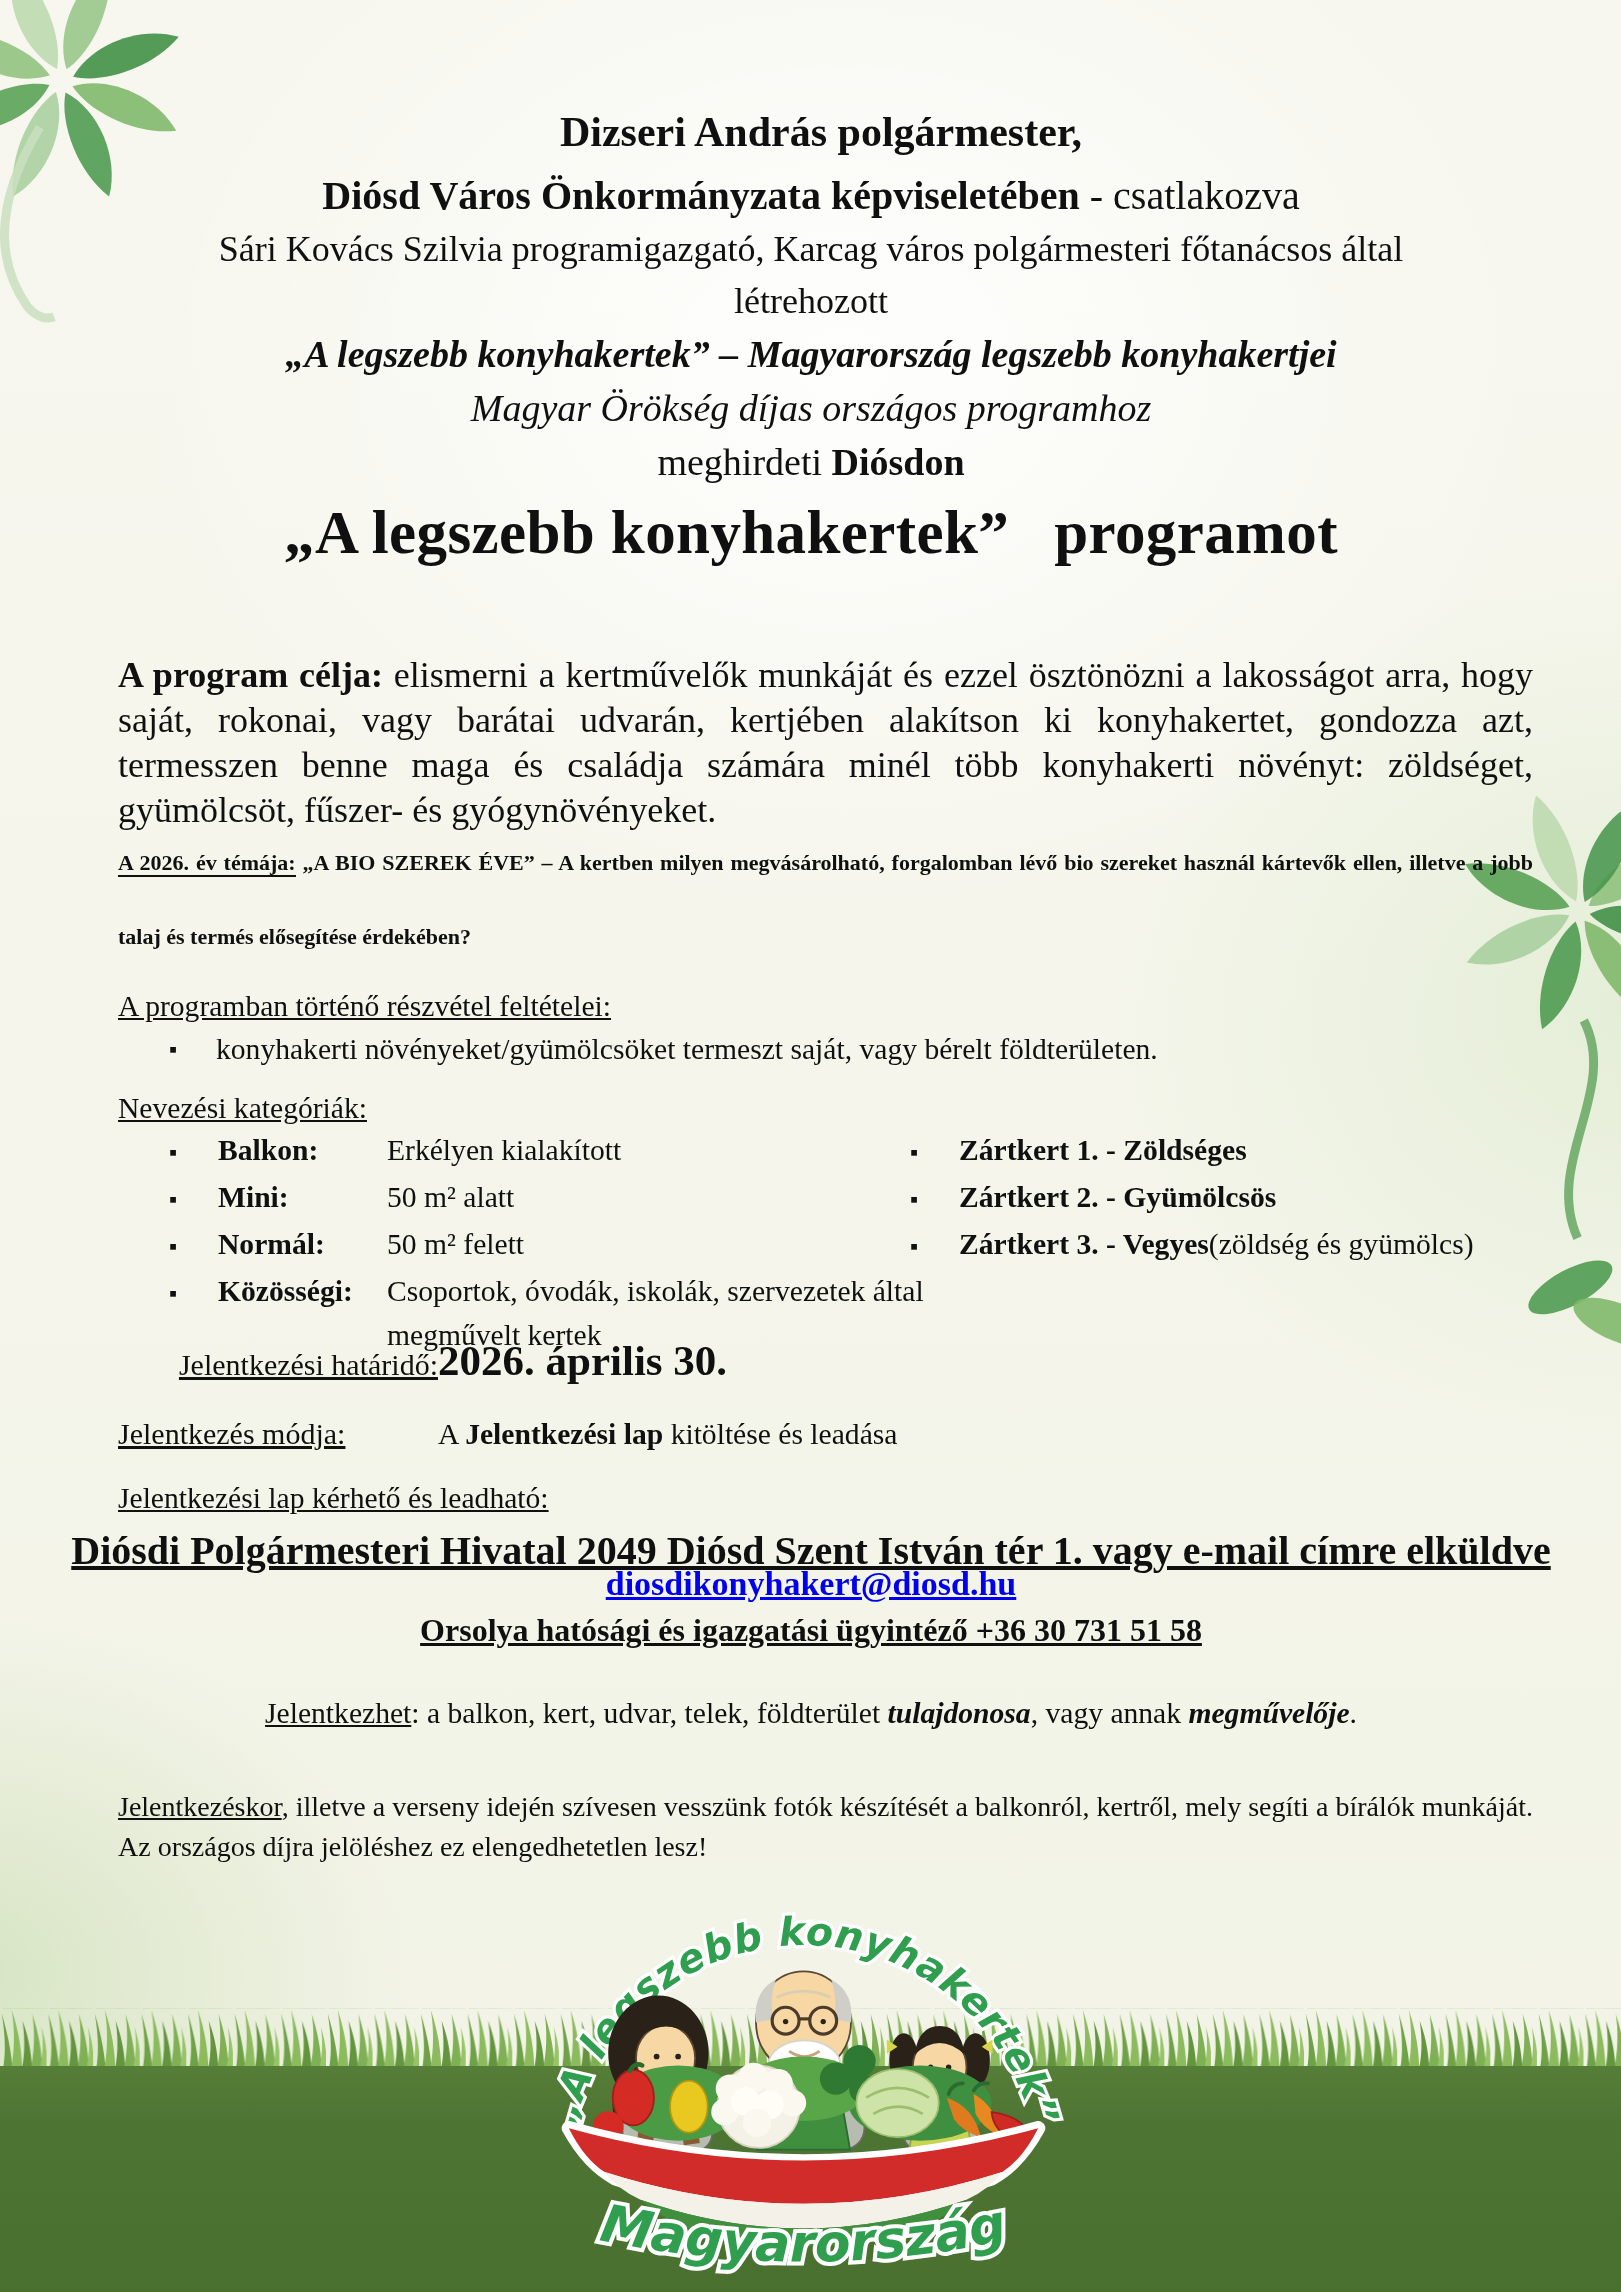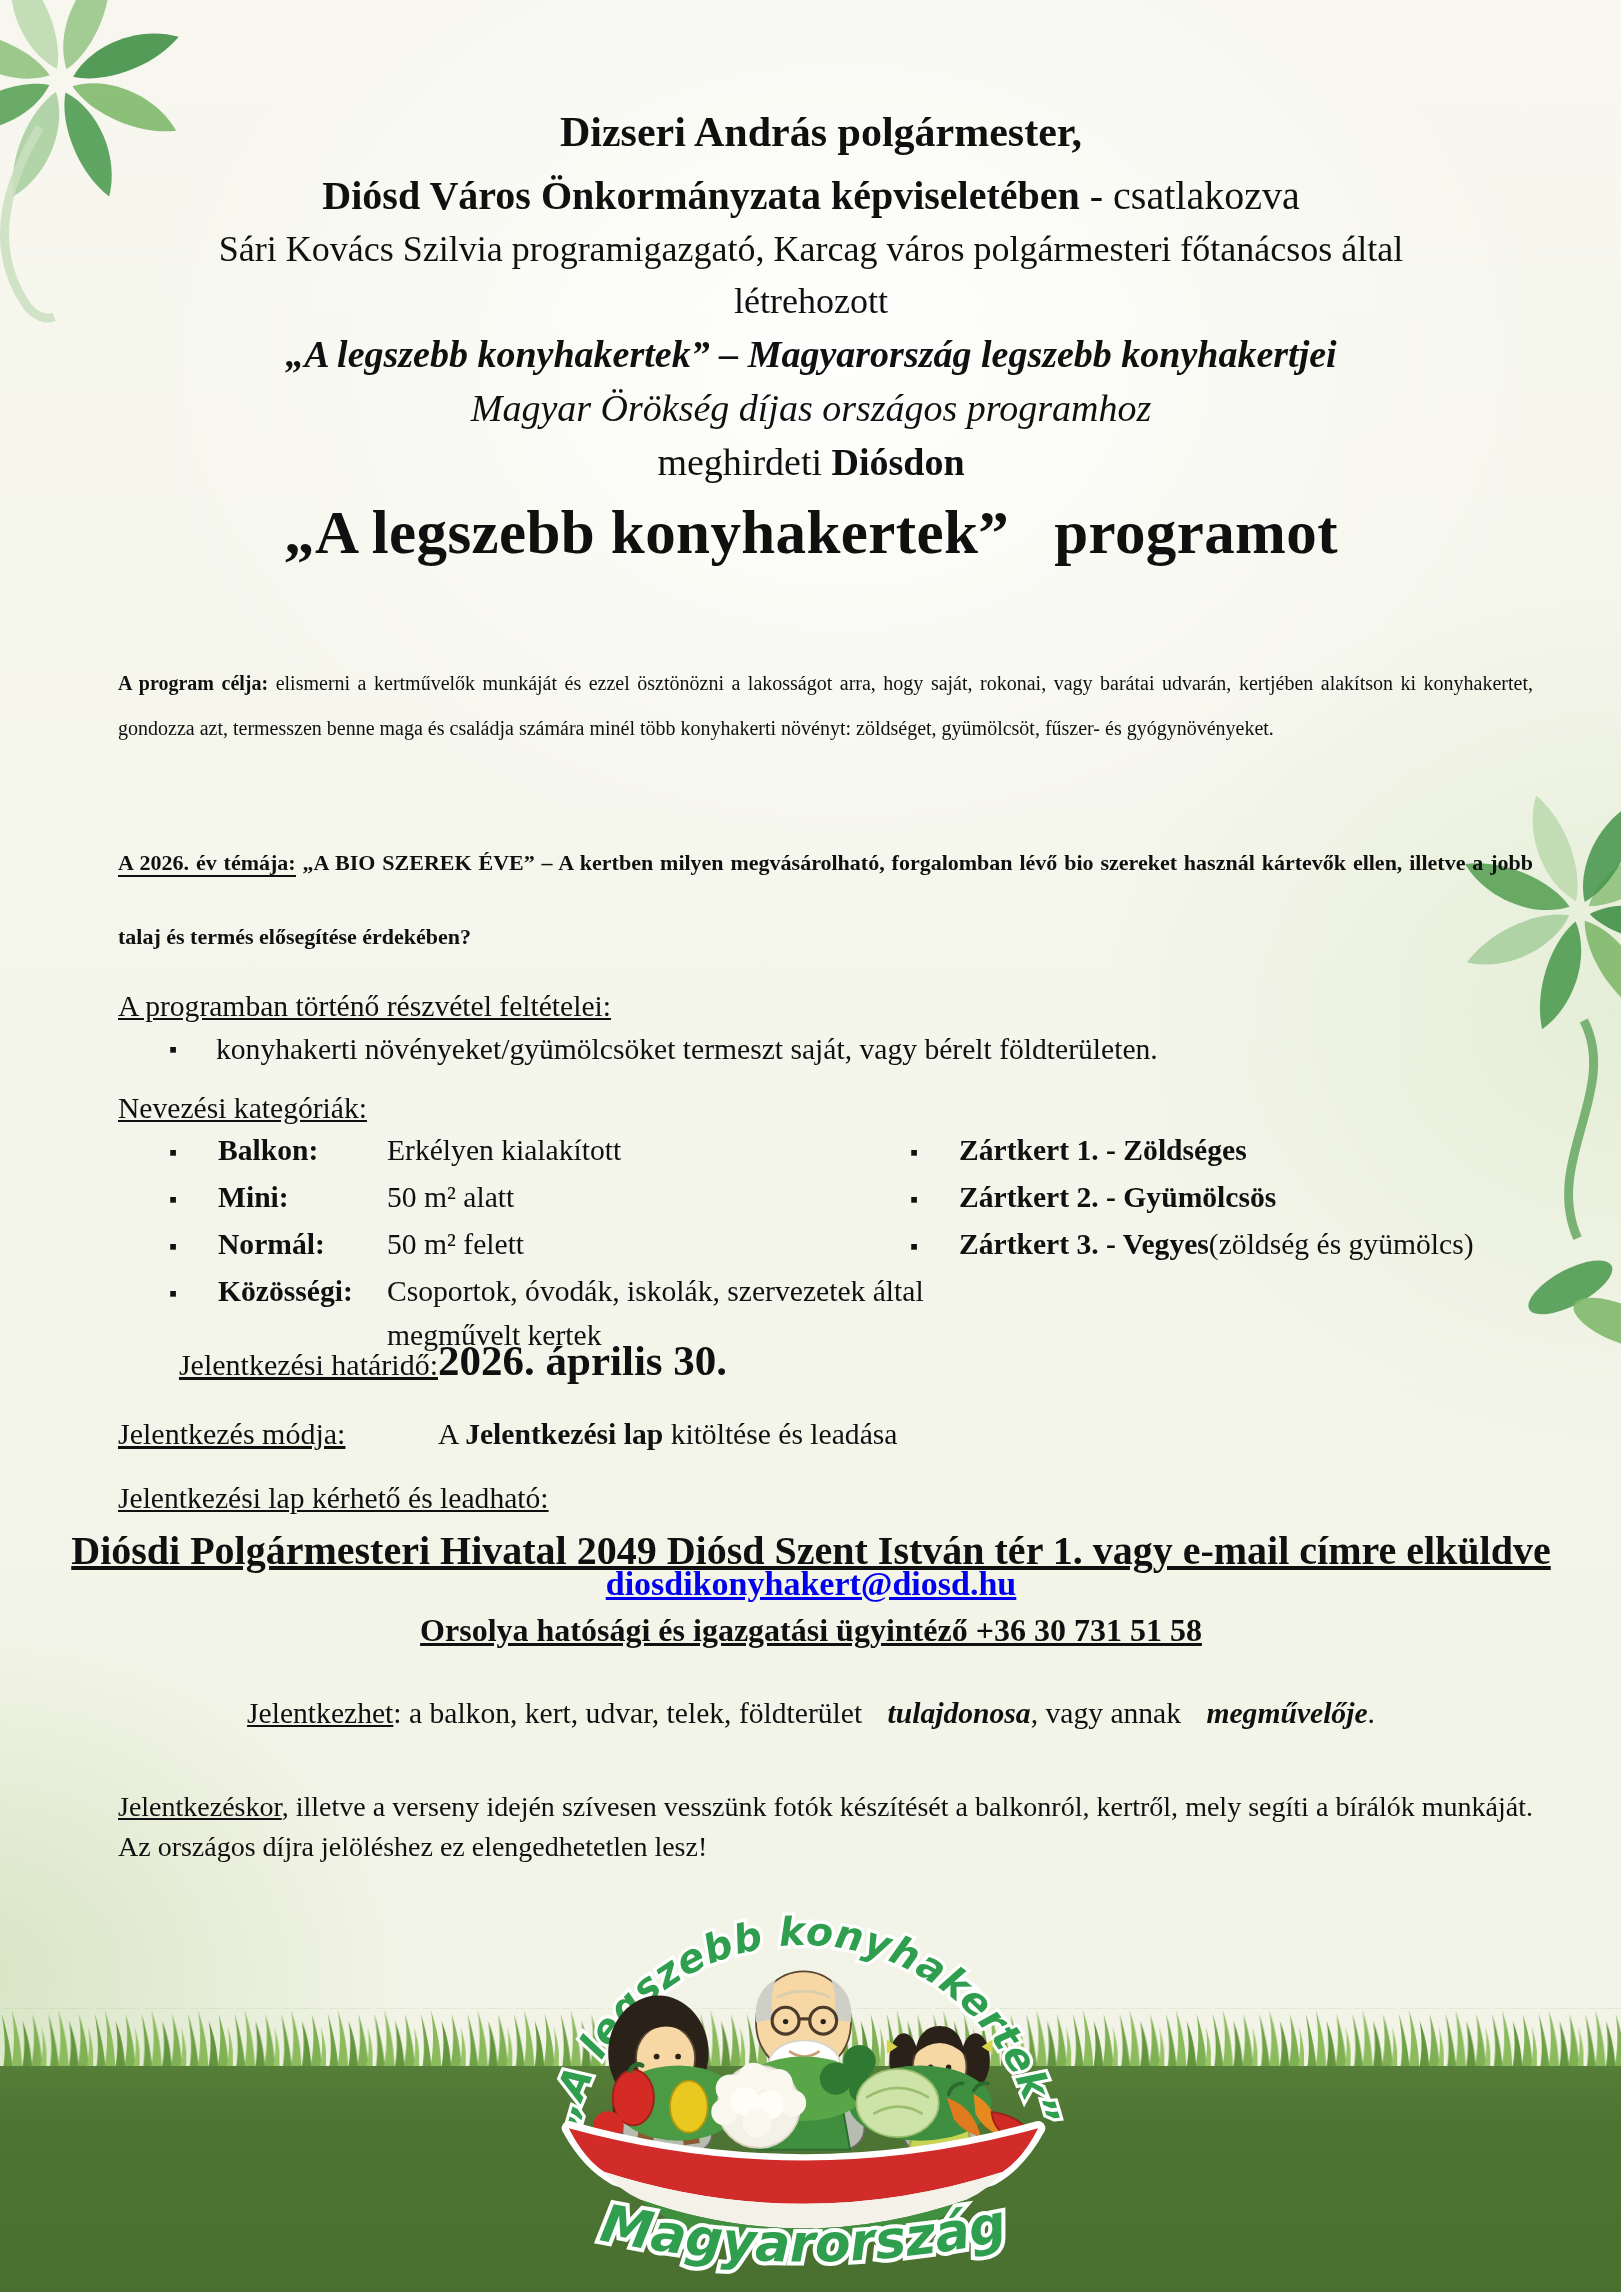--- a/index.html
+++ b/index.html
@@ -20,22 +20,22 @@
   .hdr-1{font-size:42px;font-weight:bold;line-height:56px;margin-bottom:9px;padding-left:20px;}
   .hdr-2{font-size:40px;line-height:54px;}
   .hdr-3,.hdr-4{font-size:36px;line-height:52px;}
   .hdr-5{font-size:38px;line-height:54px;font-weight:bold;font-style:italic;}
   .hdr-6{font-size:38px;line-height:54px;font-style:italic;}
   .hdr-7{font-size:38px;line-height:54px;}
   .main-title{position:absolute;top:498px;left:0;right:0;text-align:center;
     font-size:61px;font-weight:bold;letter-spacing:0.4px;}
   .main-title .gap{display:inline-block;width:45px;}
   
-  .purpose{position:absolute;top:641px;left:118px;width:1415px;
-    font-size:20px;line-height:45px;text-align:justify;}
+  .purpose{position:absolute;top:617px;left:118px;width:1415px;
+    font-size:36px;line-height:45px;text-align:justify;}
   .theme{position:absolute;top:804px;left:118px;width:1415px;
     font-size:22px;font-weight:bold;line-height:74px;text-align:justify;}
   .u{text-decoration:underline;}
   .theme-label{border-bottom:2.7px solid #101010;}
   .sec-h{position:absolute;left:118px;font-size:29.6px;text-decoration:underline;margin-top:7px;}
   .cond-h{top:983px;}
   .cond-item{position:absolute;top:1028px;left:169px;font-size:29.6px;line-height:43px;}
   .bullet{display:inline-block;width:47px;font-size:23px;vertical-align:1.8px;}
   .cat-h{top:1085px;}
   .cat-col{position:absolute;top:1128px;}
@@ -53,21 +53,21 @@
   .row-method{position:absolute;top:1417px;left:118px;display:flex;align-items:baseline;}
   .row-method .lab{font-size:30px;text-decoration:underline;width:320px;flex:none;}
   .row-method .val{font-size:29.6px;}
   .request-h{top:1475px;}
   .center-line{position:absolute;left:0;right:0;text-align:center;}
   .address{top:1527px;font-size:40px;font-weight:bold;text-decoration:underline;}
   .email-line{top:1565px;}
   .email-line a{font-size:34px;font-weight:bold;color:#0000ee;text-decoration:underline;}
   .info{top:1609px;font-size:32px;font-weight:bold;text-decoration:underline;line-height:43px;}
   .who{top:1697px;font-size:29.6px;}
-  .who .em{font-weight:bold;font-style:italic;margin-left:18px;}
+  .who .em{font-weight:bold;font-style:italic;}
   .photos{position:absolute;top:1759px;left:118px;width:1415px;
     font-size:28px;line-height:40px;text-align:justify;}
   
   .orn{position:absolute;pointer-events:none;}
   .orn-tl{top:-16px;left:-25px;}
   .orn-r{top:786px;right:-38px;}
   
   .grass-soil{position:absolute;bottom:0;left:0;width:100%;height:227px;
     background:linear-gradient(#557e38,#4e7433 26%,#4a7030);z-index:1;}
   .grass-blades{position:absolute;bottom:222px;left:0;z-index:1;}

